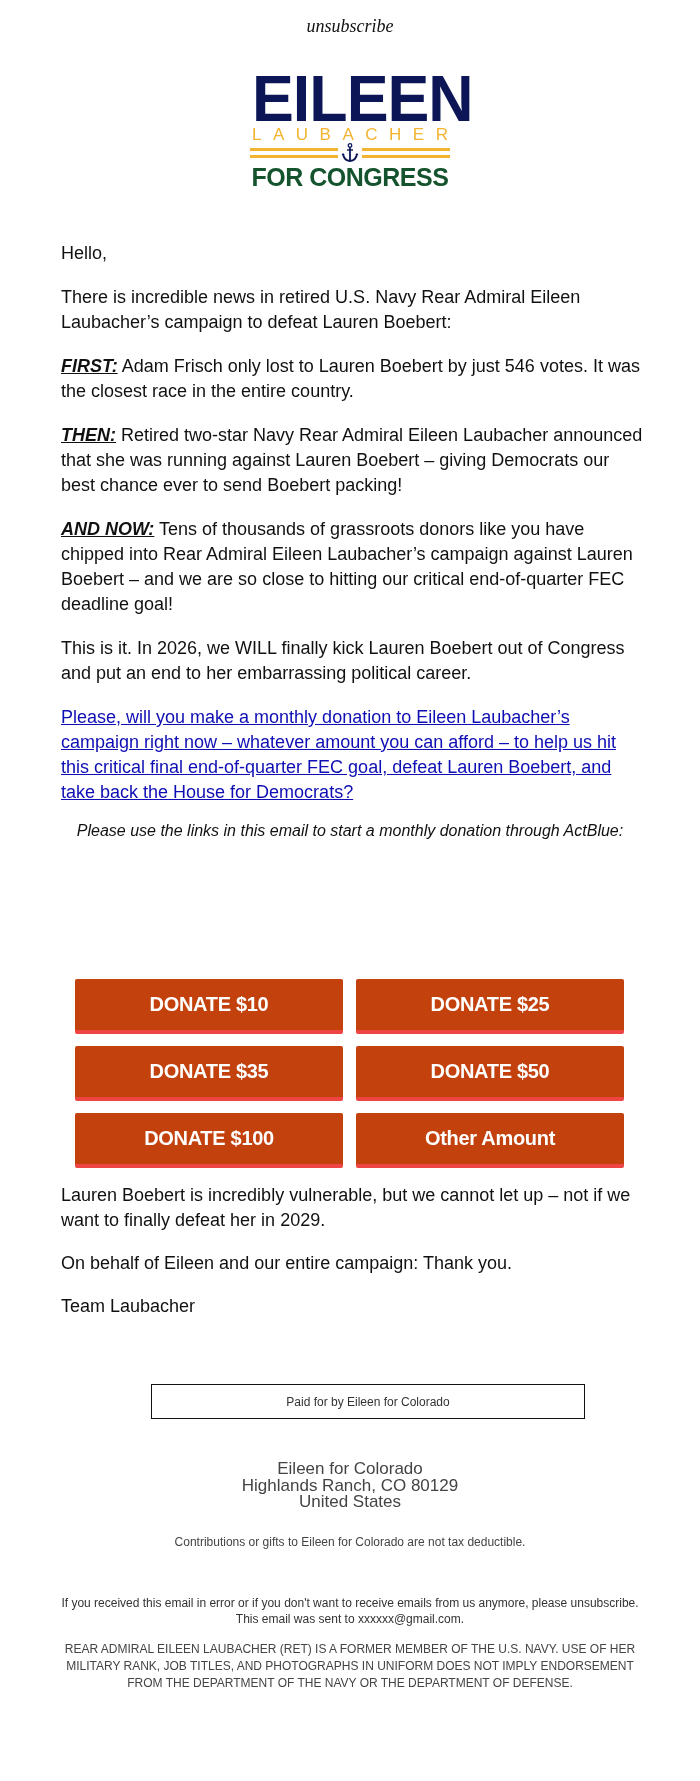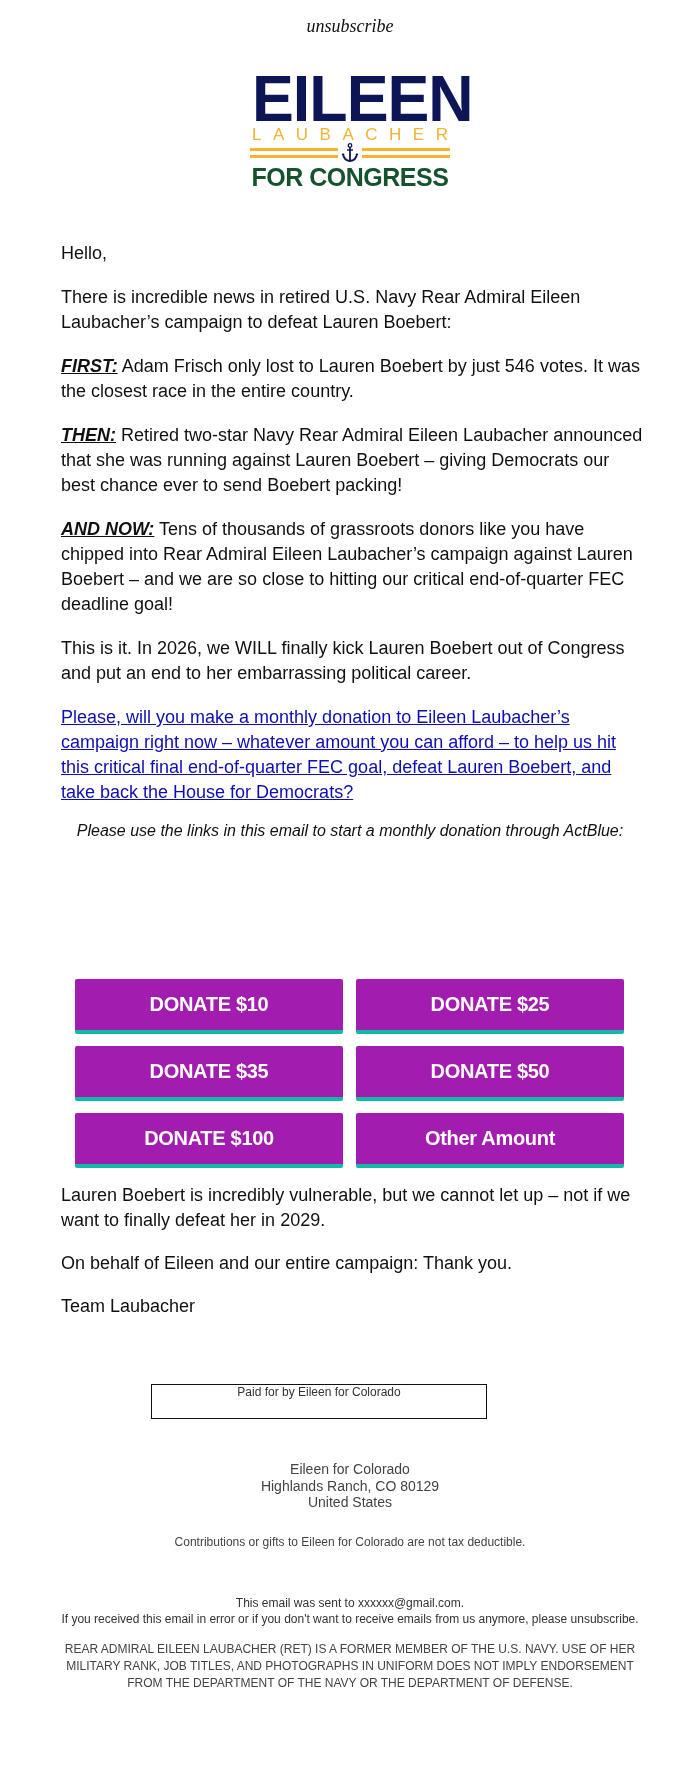--- a/index.html
+++ b/index.html
@@ -113,23 +113,23 @@
       position: absolute;
       left: 75px; top: 979px;
       width: 549px;
       display: grid;
       grid-template-columns: 268px 268px;
       column-gap: 13px;
       row-gap: 12px;
     }
     .donate-btn {
       height: 55px;
-      background: #a21caf;
+      background: #c2410c;
       border-radius: 2px;
-      border-bottom: 4px solid #14b8a6;
+      border-bottom: 4px solid #ef4444;
       color: #ffffff;
       font-weight: bold;
       font-size: 20px;
       display: flex;
       align-items: center;
       justify-content: center;
       text-decoration: none;
       letter-spacing: -0.3px;
       cursor: pointer;
     }
@@ -141,31 +141,31 @@
     .closing p {
       font-size: 18px;
       line-height: 25px;
       margin-bottom: 18px;
       color: #111;
     }
     
     .paid-box {
       position: absolute;
       left: 151px; top: 1384px;
-      width: 336px; height: 35px;
+      width: 434px; height: 35px;
       border: 1.5px solid #111;
-      display: flex; justify-content: center;
+      display: flex; align-items: center; justify-content: center;
       font-size: 12px;
       color: #333;
     }
     .address {
       position: absolute;
       left: 0; top: 1461px; width: 700px;
       text-align: center;
-      font-size: 14px;
+      font-size: 17px;
       line-height: 16.5px;
       color: #444;
     }
     .tax {
       position: absolute;
       left: 0; top: 1535px; width: 700px;
       text-align: center;
       font-size: 12px;
       color: #444;
     }
@@ -254,17 +254,17 @@
 
 <div class="address">
   <div>Eileen for Colorado</div>
   <div>Highlands Ranch, CO 80129</div>
   <div>United States</div>
 </div>
 
 <div class="tax">Contributions or gifts to Eileen for Colorado are not tax deductible.</div>
 
 <div class="sent">
+  <div><span>If you received this email in error or if you don't want to receive emails from us anymore, please </span><a>unsubscribe</a><span>.</span></div>
   <div><span>This email was sent to </span><a>xxxxxx@gmail.com</a><span>.</span></div>
-  <div><span>If you received this email in error or if you don't want to receive emails from us anymore, please </span><a>unsubscribe</a><span>.</span></div>
 </div>
 
 <div class="disclaimer">REAR ADMIRAL EILEEN LAUBACHER (RET) IS A FORMER MEMBER OF THE U.S. NAVY. USE OF HER MILITARY RANK, JOB TITLES, AND PHOTOGRAPHS IN UNIFORM DOES NOT IMPLY ENDORSEMENT FROM THE DEPARTMENT OF THE NAVY OR THE DEPARTMENT OF DEFENSE.</div>
 
 </body></html>

